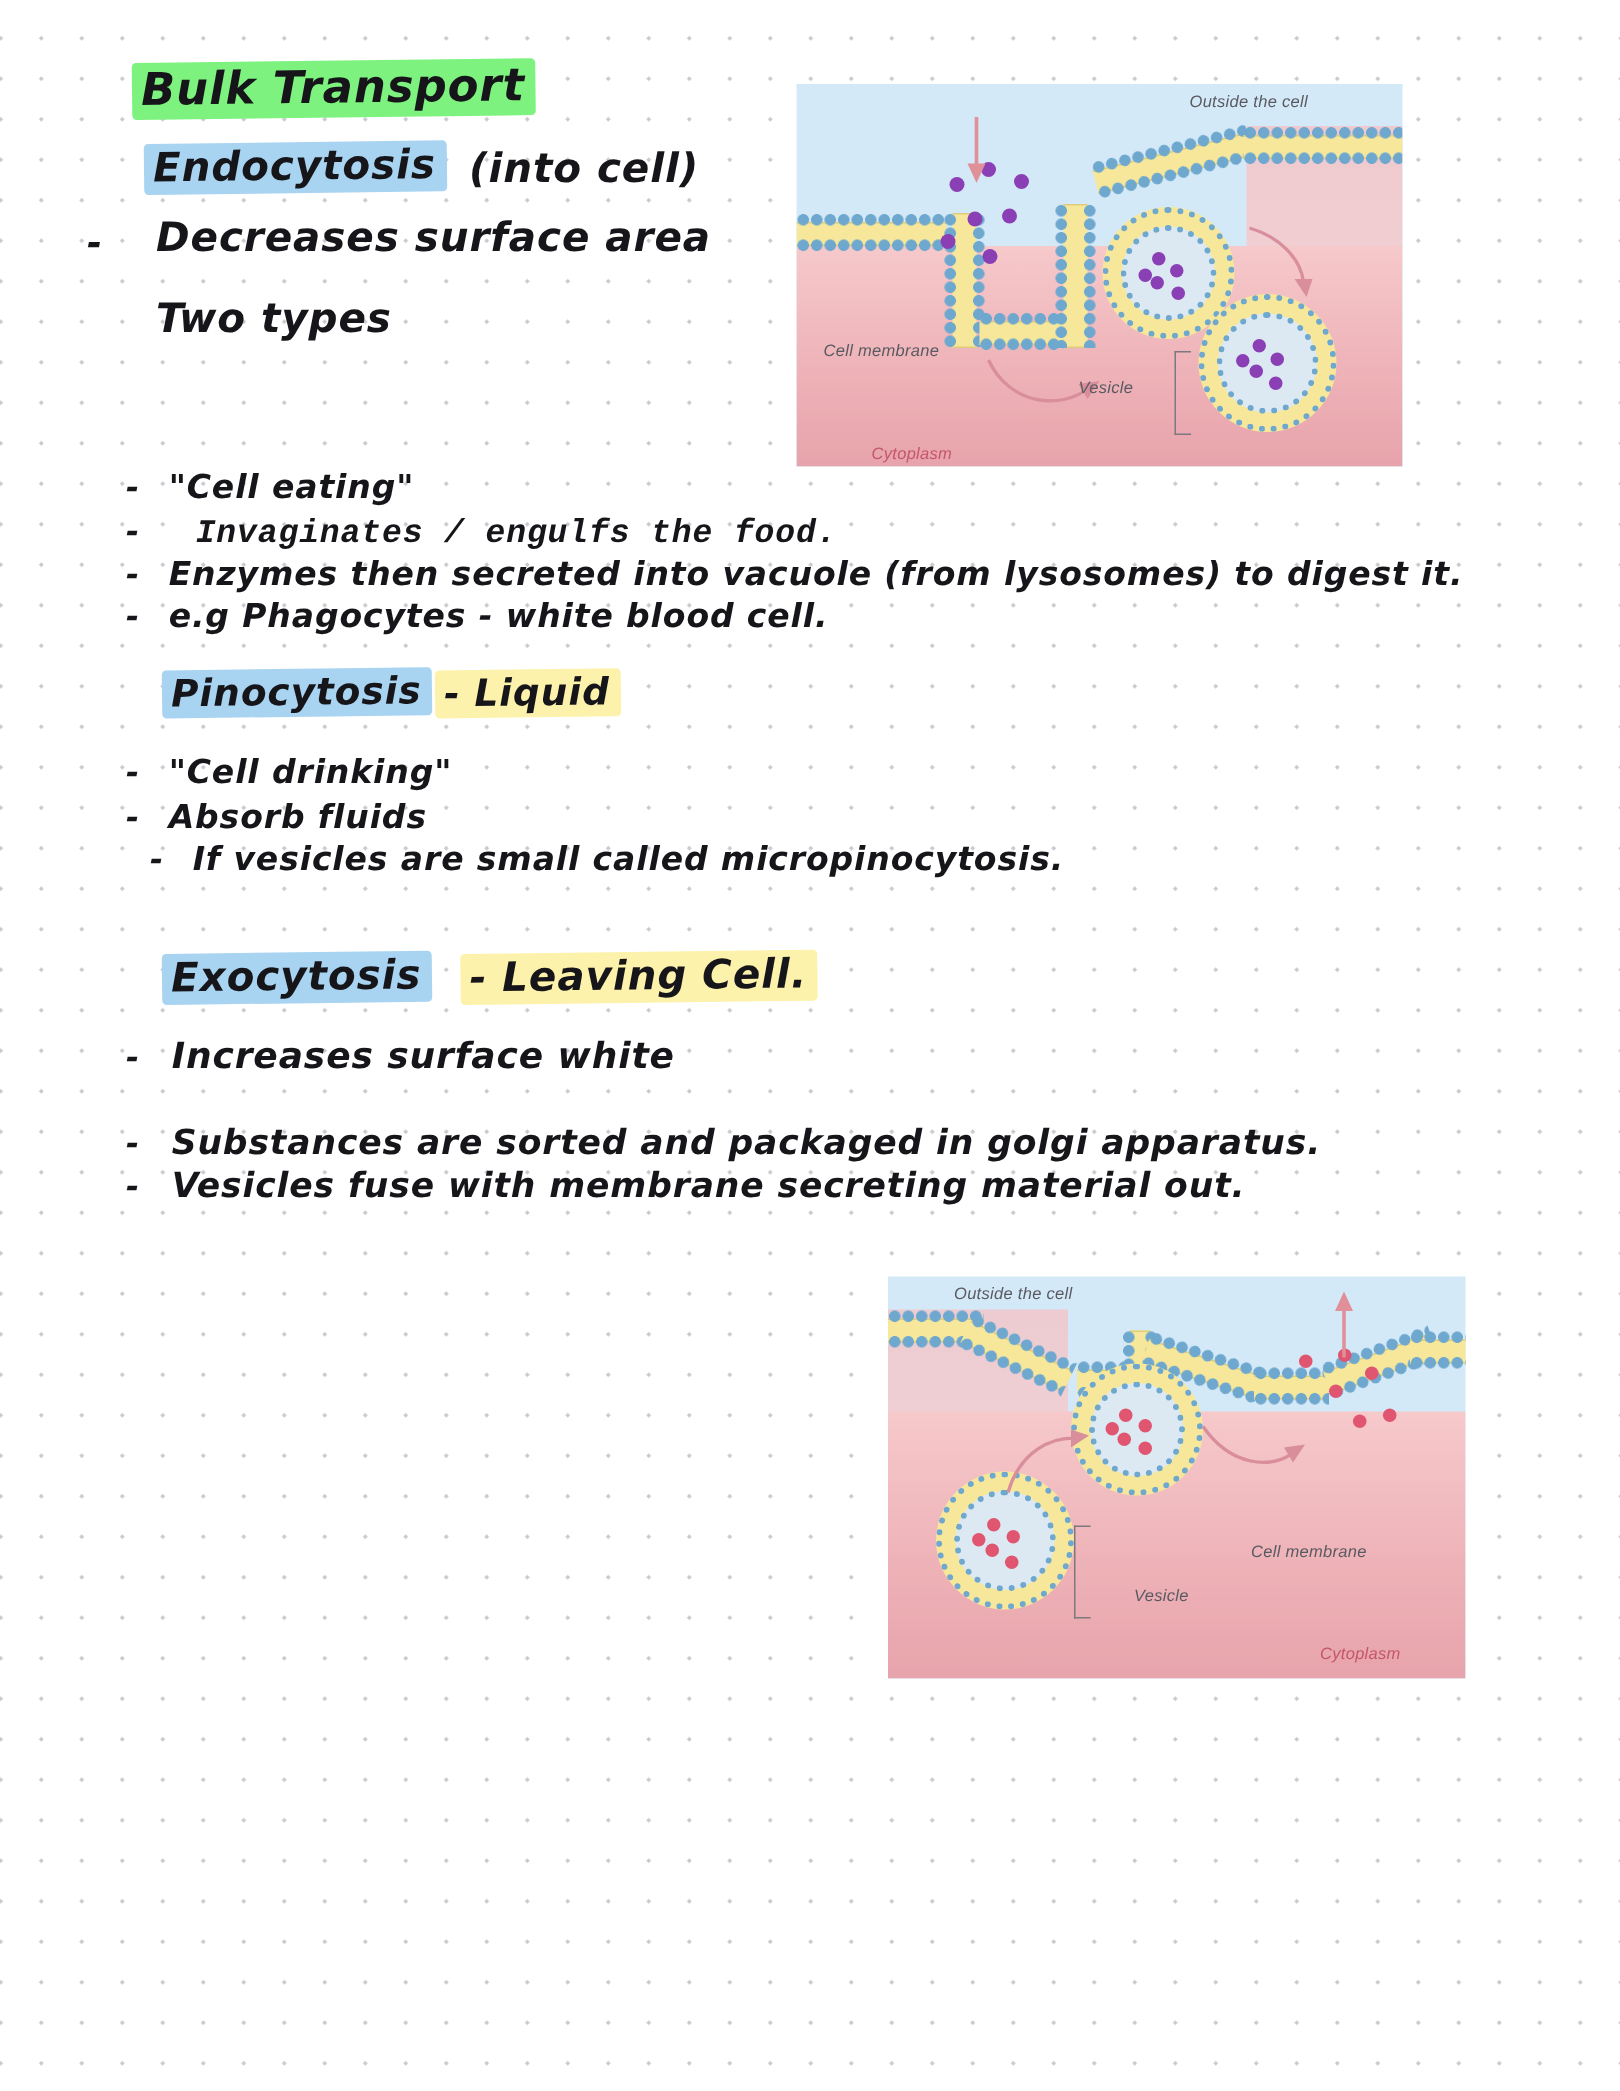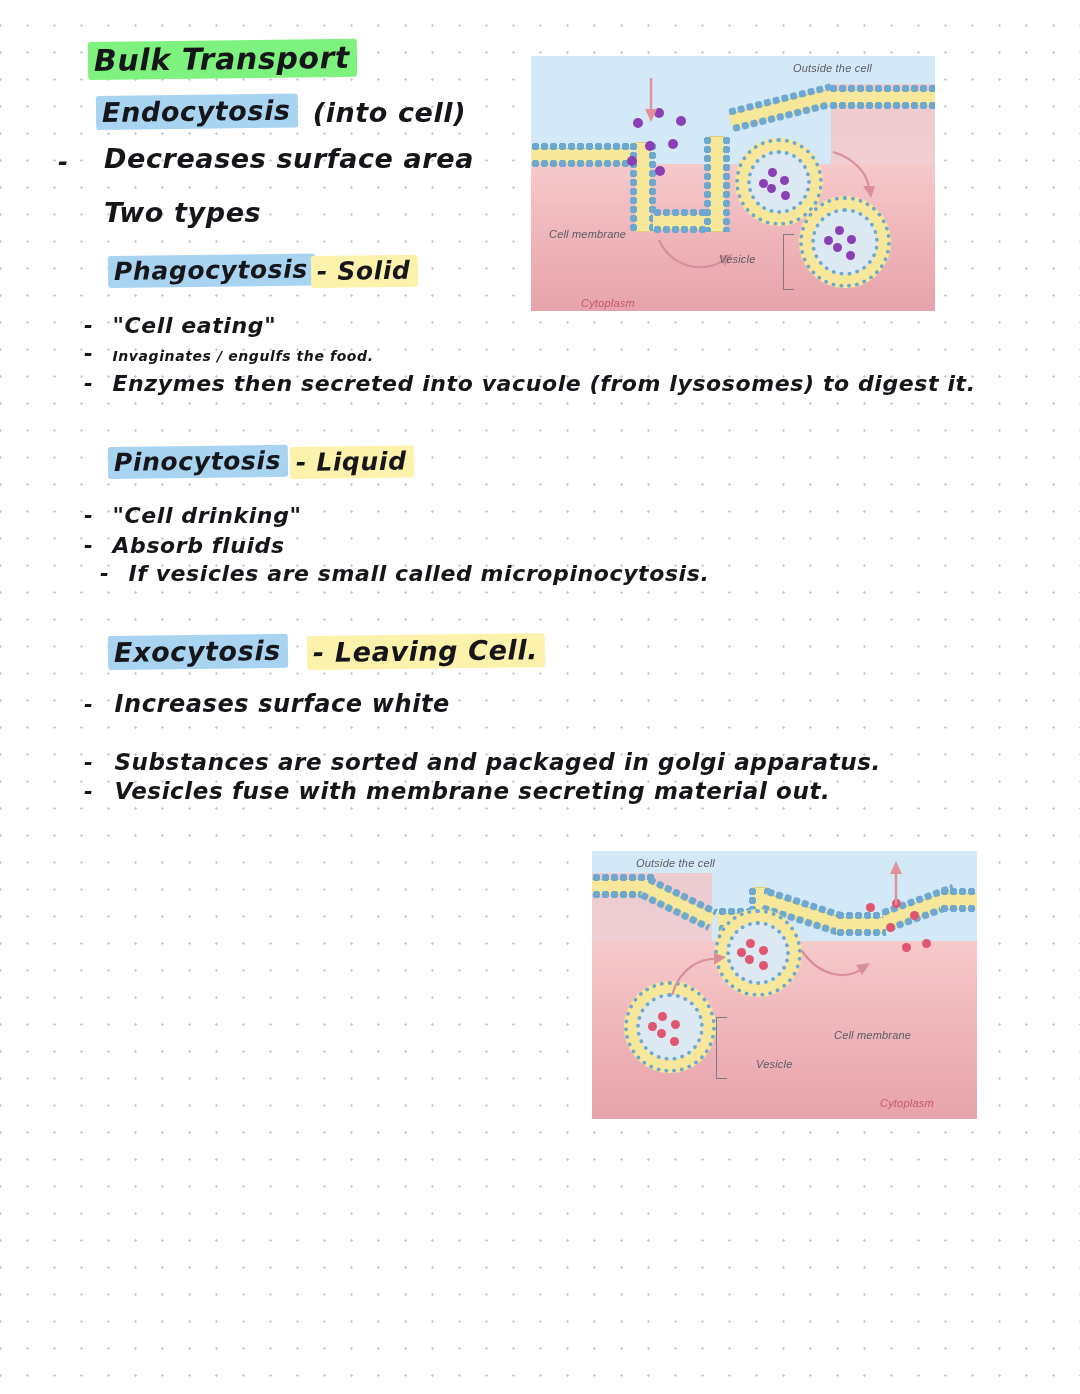--- a/index.html
+++ b/index.html
@@ -129,35 +129,36 @@
   <div class="abs" style="left:58px; top:148px;">
     <span class="hw" style="font-size:24px;">-</span>
   </div>
   <div class="abs" style="left:104px; top:143px;">
     <span class="hw" style="font-size:27px;">Decreases surface area</span>
   </div>
   <div class="abs" style="left:104px; top:197px;">
     <span class="hw" style="font-size:27px;">Two types</span>
   </div>
 
-  <div class="abs" style="left:108px; top:256px;">
-    <span class="hw hl hl-blue" style="font-size:25px;">Phagocytosis</span><span class="hw hl hl-yellow" style="font-size:25px; margin-left:-4px;">- Solid</span>
-  </div>
 
   <div class="abs" style="left:84px; top:313px;">
     <span class="hw" style="font-size:21px;">-</span>
     <span class="hw" style="font-size:22px; margin-left:14px;">"Cell eating"</span>
   </div>
   <div class="abs" style="left:84px; top:342px;">
     <span class="hw" style="font-size:21px;">-</span>
-    <span class="hw" style="font-size:14px; margin-left:14px;">Invaginates / engulfs the food.</span>
+    <span class="hw" style="font-size:22px; margin-left:32px;font-family:Liberation Mono, monospace;">Invaginates / engulfs the food.</span>
   </div>
   <div class="abs" style="left:84px; top:371px;">
     <span class="hw" style="font-size:21px;">-</span>
     <span class="hw" style="font-size:22px; margin-left:14px;">Enzymes then secreted into vacuole (from lysosomes) to digest it.</span>
+  </div>
+  <div class="abs" style="left:84px; top:399px;">
+    <span class="hw" style="font-size:21px;">-</span>
+    <span class="hw" style="font-size:22px; margin-left:14px;">e.g Phagocytes - white blood cell.</span>
   </div>
 
   <div class="abs" style="left:108px; top:447px;">
     <span class="hw hl hl-blue" style="font-size:25px;">Pinocytosis</span><span class="hw hl hl-yellow" style="font-size:25px; margin-left:2px;">- Liquid</span>
   </div>
 
   <div class="abs" style="left:84px; top:503px;">
     <span class="hw" style="font-size:21px;">-</span>
     <span class="hw" style="font-size:22px; margin-left:14px;">"Cell drinking"</span>
   </div>

